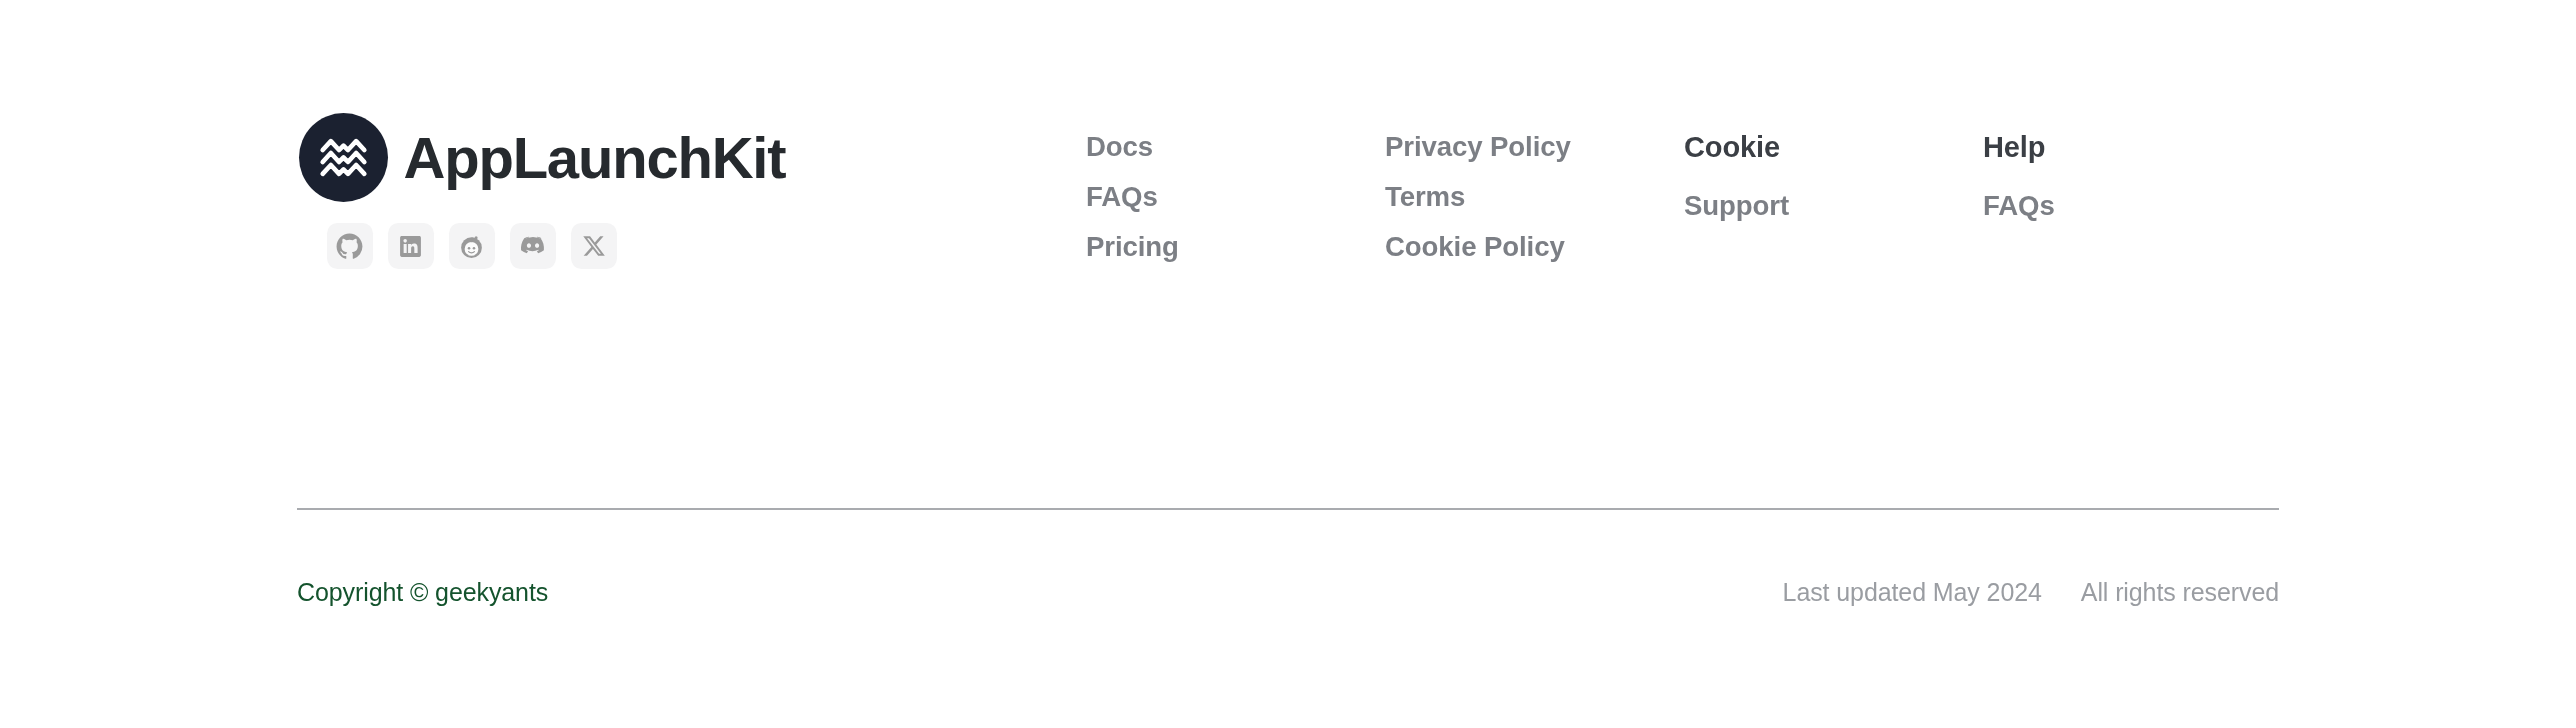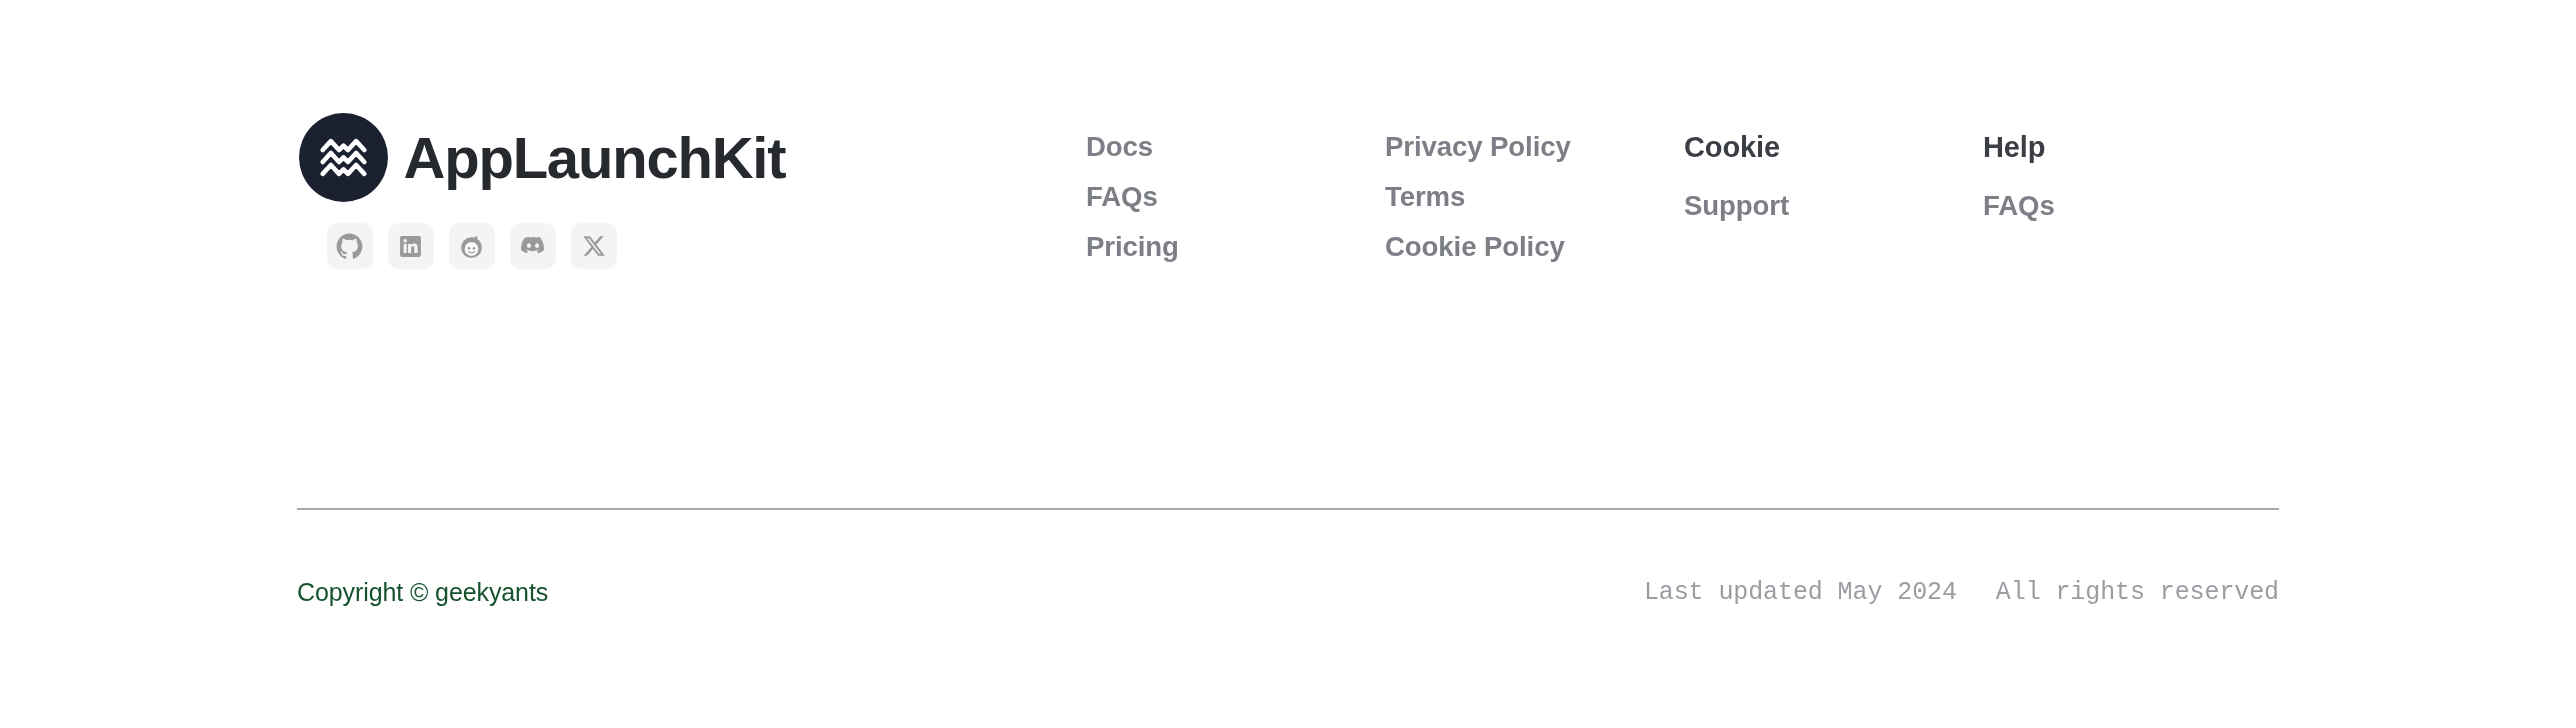--- a/index.html
+++ b/index.html
@@ -171,21 +171,20 @@
     line-height: 1;
     letter-spacing: -0.1px;
     white-space: nowrap;
   }
 
   .bottom-right {
     display: flex;
     flex-direction: row;
     align-items: center;
     gap: 39px;
-    font-family: Liberation Mono, monospace;
   }
 
   .bottom-right-item {
     font-size: 25px;
     font-weight: 400;
     color: #9a9da2;
     line-height: 1;
     letter-spacing: -0.1px;
     white-space: nowrap;
   }

